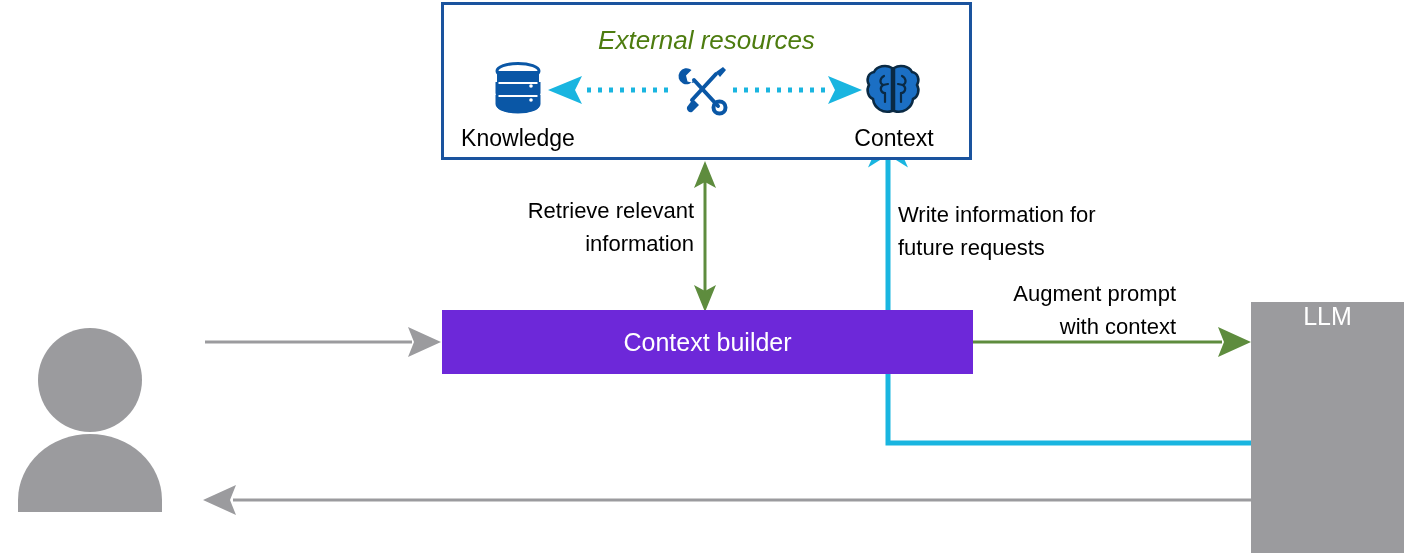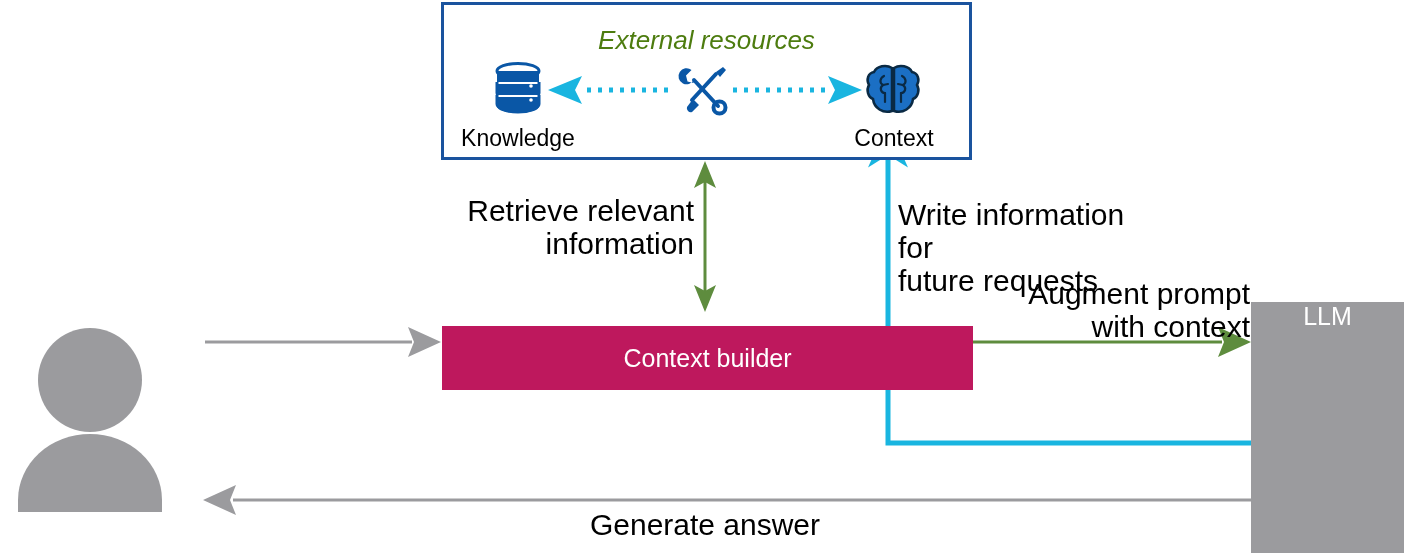--- a/index.html
+++ b/index.html
@@ -69,67 +69,66 @@
   #icon-knowledge { left: 489px; }
   #icon-tools     { left: 674px; }
   #icon-memory    { left: 864px; }
 
   
   #context-builder {
     left: 442px;
     top: 310px;
     width: 531px;
     height: 64px;
-    background: #be185d;
+    background: #6d28d9;
     color: #ffffff;
     font-size: 25px;
     display: flex;
     align-items: center;
     justify-content: center;
     box-sizing: border-box;
-    margin-top: 16px;
   }
 
   
   #llm-box {
     left: 1251px;
     top: 302px;
     width: 153px;
     height: 251px;
     background: #9B9B9E;
     color: #ffffff;
     font-size: 25px;
     display: flex;
     align-items: flex-start;
     justify-content: center;
     box-sizing: border-box;
   }
 
   
   .edge-label {
     position: absolute;
-    font-size: 30px;
+    font-size: 22px;
     color: #000000;
     line-height: 33px;
     white-space: pre-line;
   }
   #label-retrieve {
     left: 450px;
     top: 194px;
     width: 244px;
     text-align: right;
   }
   #label-write {
     left: 898px;
     top: 198px;
     width: 260px;
     text-align: left;
   }
   #label-augment {
-    left: 1010px;
+    left: 936px;
     top: 277px;
     width: 240px;
     text-align: right;
   }
   #label-request {
     left: 238px;
     top: 303px;
     width: 185px;
     text-align: center;
   }
@@ -267,15 +266,14 @@
   <div class="abs" id="llm-box">
     <span>LLM</span>
   </div>
 
   <div class="edge-label" id="label-retrieve">Retrieve relevant
 information</div>
   <div class="edge-label" id="label-write">Write information for
 future requests</div>
   <div class="edge-label" id="label-augment">Augment prompt
 with context</div>
-  <div class="edge-label" id="label-generate">Generate answer</div>
 
 </div>
 
 </body></html>

